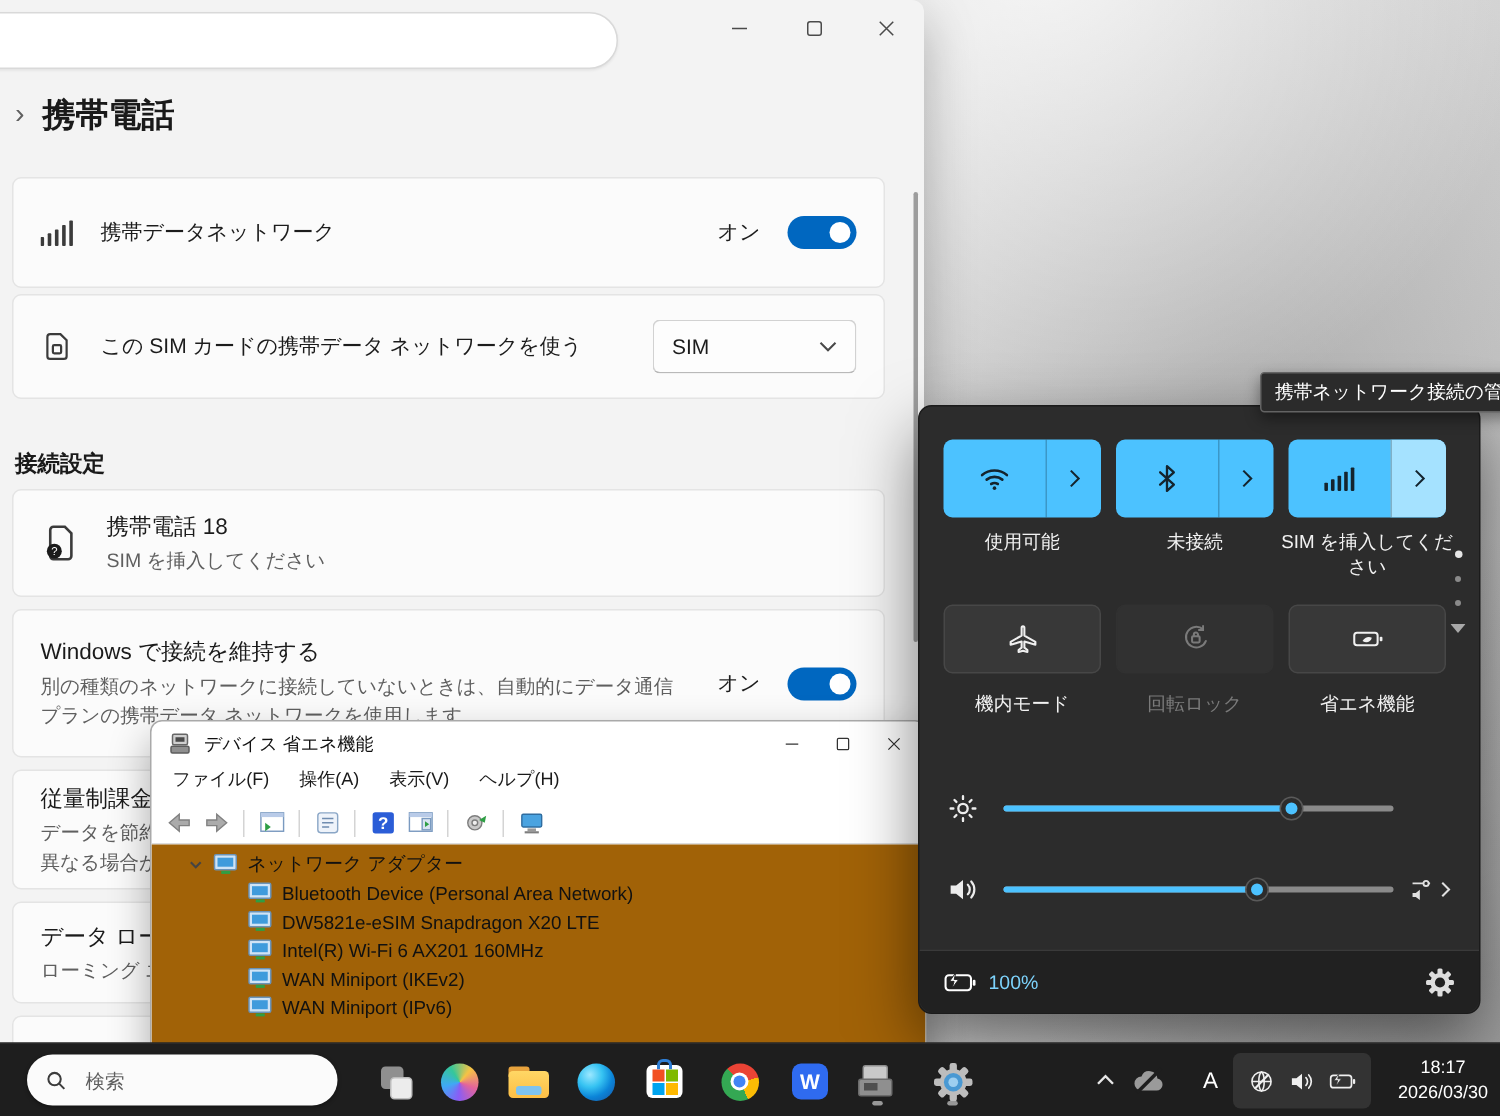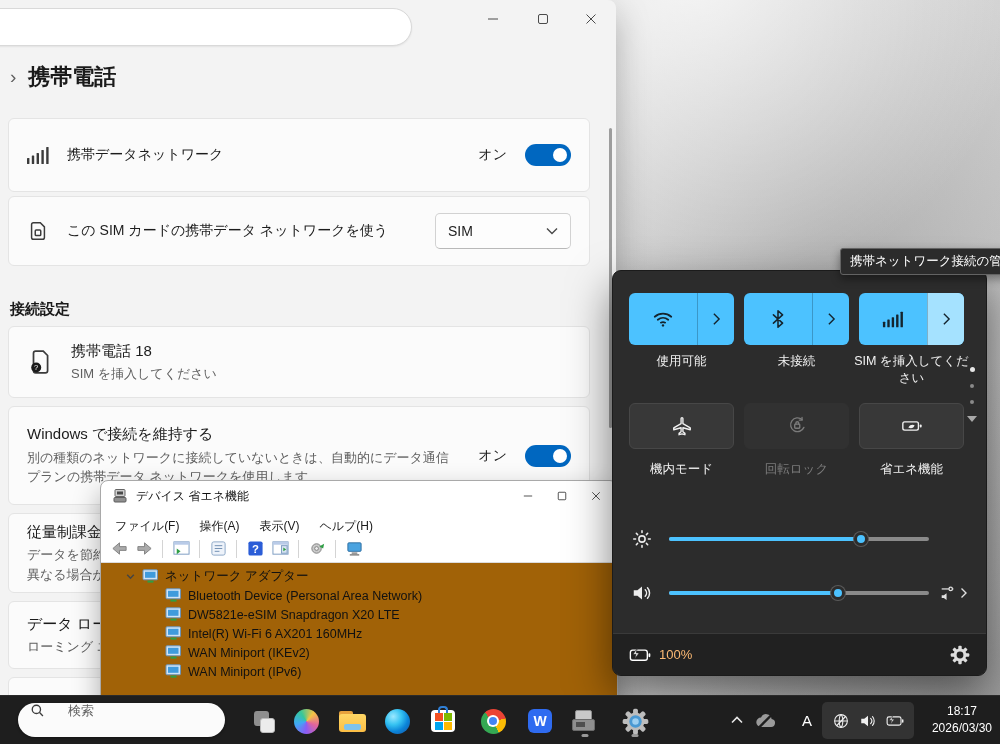--- a/index.html
+++ b/index.html
@@ -47,21 +47,21 @@
 .keep-desc{font-size:13px;color:#5f5f5f;margin-top:5px;max-width:432px;line-height:1.45}
 .s-scroll{position:absolute;right:4px;top:128px;width:3px;height:300px;border-radius:2px;background:#9d9d9d}
 
 .devmgr{position:absolute;left:100px;top:480px;width:518px;height:240px;background:#fff;
  border:1px solid #a9a9a9;border-radius:8px 8px 0 0;box-shadow:0 12px 28px rgba(0,0,0,.32);z-index:2;overflow:hidden}
 .dm-title{height:30px;display:flex;align-items:center;padding:0 4px 0 11px;font-size:12px;color:#111}
 .dm-title .dm-app-icon{width:16px;height:16px;margin-right:8px}
 .dm-ctl{width:34px;height:26px;display:flex;align-items:center;justify-content:center;color:#333;background:none;border:none}
 .dm-ctl svg{width:10px;height:10px;stroke:currentColor;stroke-width:1;fill:none}
 .dm-ctl-wrap{margin-left:auto;display:flex}
-.dm-menu{height:24px;display:flex;align-items:flex-end;font-size:12px;color:#1a1a1a;padding-left:4px}
+.dm-menu{height:24px;display:flex;align-items:flex-start;font-size:12px;color:#1a1a1a;padding-left:4px}
 .dm-menu span{padding:0 10px}
 .dm-toolbar{height:28px;display:flex;align-items:center;padding-left:8px;gap:5px;border-bottom:1px solid #dcdcdc}
 .tb-ic{width:20px;height:20px;display:flex;align-items:center;justify-content:center;background:none;border:none}
 .tb-ic svg{width:17px;height:17px}
 .tb-sep{width:1px;height:18px;background:#d4d4d4;margin:0 3px}
 .dm-body{background:#a16207;height:148px;padding-top:4px;font-size:12.5px;color:#111}
 .tr{display:flex;align-items:center;height:19px;gap:6px}
 .tr-parent{padding-left:24px}
 .tr-child{padding-left:64px}
 .tr .tw{width:11px;height:11px;color:#444;flex:none}
@@ -89,32 +89,32 @@
 .sl-icon{width:26px;height:26px;color:#ececec;margin-right:14px;flex:none}
 .sl-icon svg{width:22px;height:22px;margin:2px}
 .track{position:relative;width:260px;height:4px;border-radius:2px;background:#8a8a8a;flex:none}
 .fill{position:absolute;left:0;top:0;height:100%;border-radius:2px;background:#4cc2ff}
 .thumb{position:absolute;top:50%;width:14px;height:14px;border-radius:50%;background:#4cc2ff;
  border:3px solid #2c2c2c;box-shadow:0 0 0 1px #5a5a5a;transform:translate(-50%,-50%)}
 .vol-extra{display:flex;align-items:center;margin-left:10px;gap:3px;color:#e0e0e0;background:none;border:none}
 .vol-extra .oi{width:18px;height:18px}
 .vol-extra .ch{width:8px;height:12px}
 .qs-footer{position:absolute;left:0;right:0;bottom:0;height:42px;background:#212121;border-top:1px solid #3a3a3a;
- border-radius:0 0 9px 9px;display:flex;align-items:center;padding:11px 16px;font-size:13px;color:#fdba74}
+ border-radius:0 0 9px 9px;display:flex;align-items:center;padding:11px 16px;font-size:13px;color:#7dd3fc}
 .qs-batt{width:22px;height:18px;margin-right:8px;color:#fff}
 .qs-gear{margin-left:auto;width:20px;height:20px;color:#dedede;background:none;border:none}
 .qs-gear svg{width:20px;height:20px}
 
 .tooltip{position:absolute;left:840px;top:248px;height:27px;background:#2b2b2b;border:1px solid #636363;
  color:#fff;font-size:12.5px;display:flex;align-items:center;padding:0 9px;border-radius:3px;
  box-shadow:0 4px 10px rgba(0,0,0,.4);z-index:5;white-space:nowrap}
 
 .taskbar{position:absolute;left:0;top:695px;width:1000px;height:49px;background:#1e1e1e;z-index:6;border-top:1px solid #2a2a2a}
 .tb-search{position:absolute;left:18px;top:7px;width:207px;height:34px;border-radius:17px;background:#fbfbfb;
- display:flex;align-items:flex-start;padding:0 12px;gap:23px;box-shadow:0 1px 3px rgba(0,0,0,.4)}
+ display:flex;align-items:center;padding:0 12px;gap:12px;box-shadow:0 1px 3px rgba(0,0,0,.4)}
 .tb-search svg{width:15px;height:15px;color:#3c3c3c;flex:none}
 .tb-search input{border:none;outline:none;background:transparent;font-size:13px;color:#444;width:150px;font-family:inherit}
 .tb-search input::placeholder{color:#5f5f5f}
 .tb-btn{position:absolute;top:8px;width:34px;height:34px;display:flex;align-items:center;justify-content:center;
  background:none;border:none;border-radius:5px}
 .run{position:absolute;bottom:1px;left:50%;transform:translateX(-50%);width:7px;height:3px;border-radius:2px;background:#989898}
 .tv-back{width:15px;height:15px;border-radius:3px;background:#8f8f8f;position:absolute;left:6px;top:5px}
 .tv-front{width:15px;height:15px;border-radius:3px;background:#ececec;position:absolute;left:12px;top:12px;border:1px solid #bdbdbd}
 .copilot{width:25px;height:25px;border-radius:50%;
  background:conic-gradient(from 40deg,#f6c344,#e3649b,#8a5cf5,#3fa9f5,#35c79a,#f6c344)}

